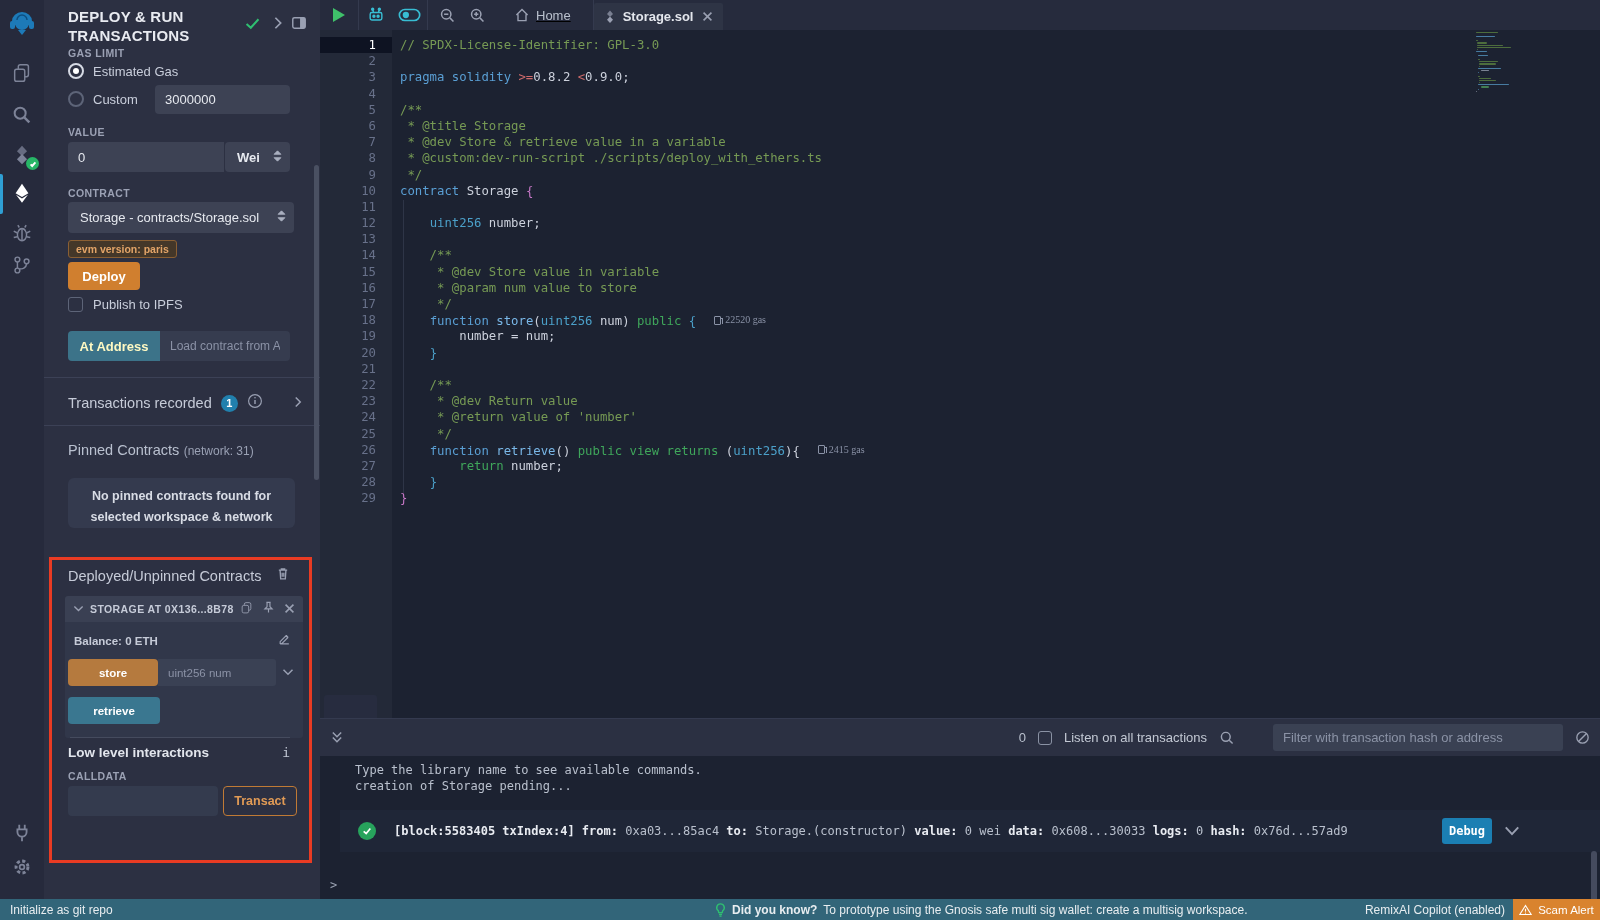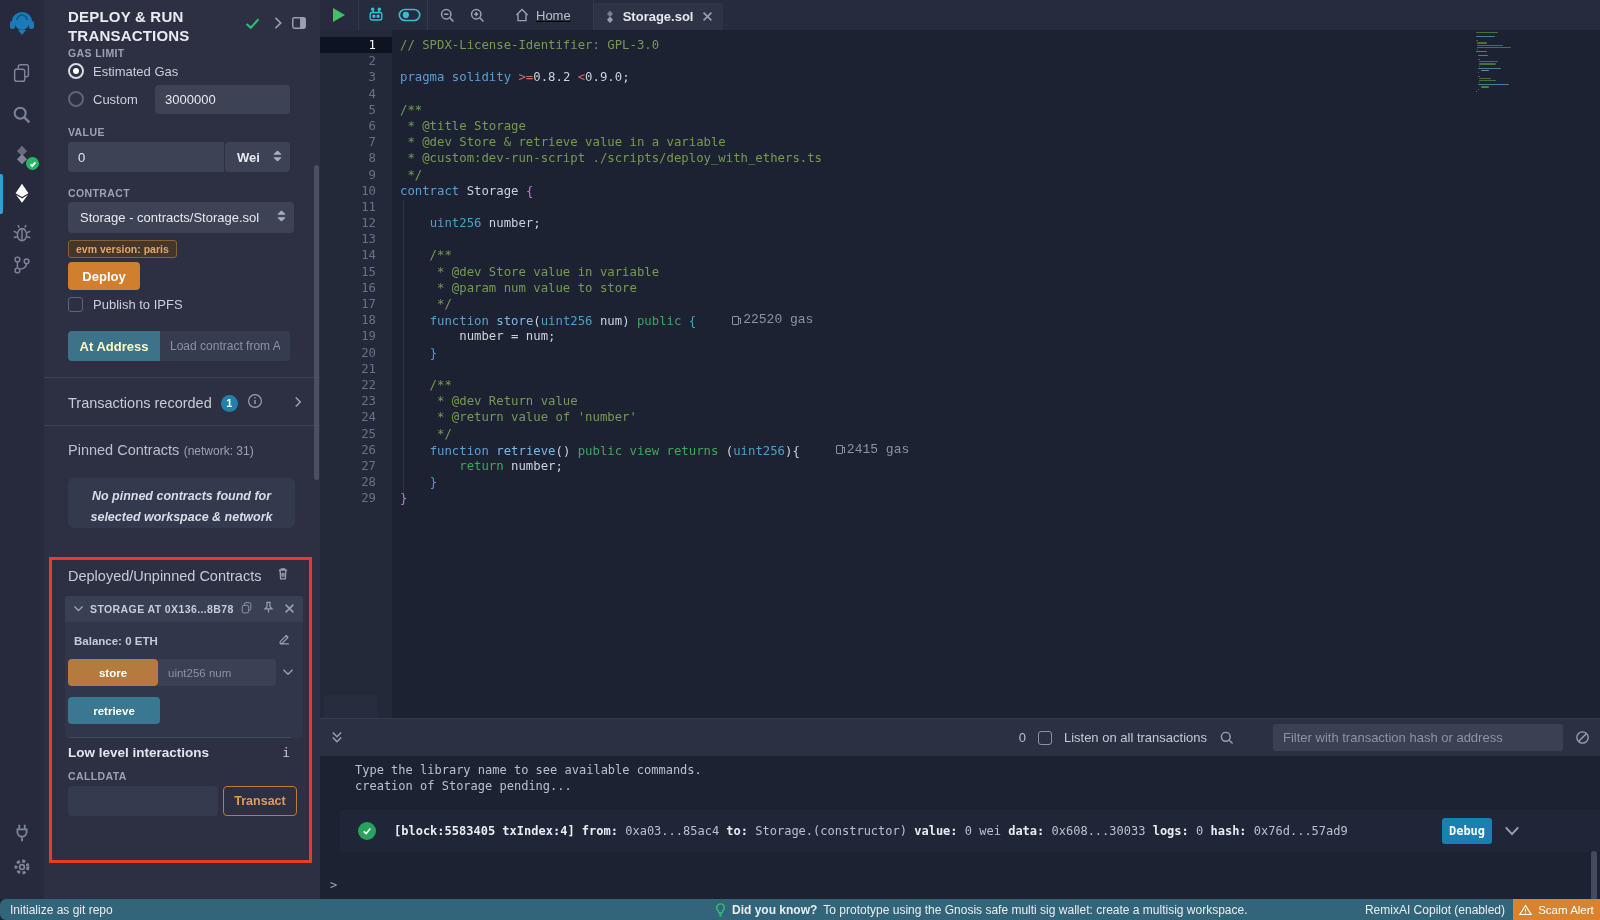--- a/index.html
+++ b/index.html
@@ -32,21 +32,21 @@
   .updown svg { stroke:#aab0c0; fill:#aab0c0; }
   .evm-badge { display:inline-block; font-size:10.5px; font-weight:bold; color:#e2a468; background:#443729; border:1px solid #8a5f33; border-radius:3px; padding:2px 7px; }
   .btn { border:none; border-radius:4px; font-weight:bold; cursor:pointer; font-family:"Liberation Sans",sans-serif; }
   .btn-deploy { background:#d07f2f; color:#fff; font-size:13px; width:72px; height:28px; }
   .btn-ataddr { background:#3c7389; color:#fef9c3; font-size:13px; width:92px; height:30px; border-radius:4px 0 0 4px; }
   .checkbox { width:15px; height:15px; border:1.5px solid #5d6478; border-radius:3px; background:transparent; }
   .divider { position:absolute; left:0; width:276px; height:1px; background:#3c4156; }
   .sec-title { font-size:14.5px; color:#c6cbd8; }
   .count-badge { width:17px; height:17px; background:#2180ad; color:#fff; border-radius:50%; font-size:11px; font-weight:bold; display:inline-flex; align-items:center; justify-content:center; }
   .icon-grey svg { stroke:#9aa0b3; fill:none; stroke-width:1.6; }
-  .empty-box { background:#343a4e; border-radius:6px; text-align:center; font-size:12.5px; font-weight:bold; color:#d8dce5; line-height:1.7; padding-top:8px;font-style:italic; }
+  .empty-box { background:#343a4e; border-radius:6px; text-align:center; font-size:12.5px; font-weight:bold; color:#d8dce5; line-height:1.7; padding-top:8px; }
   .card-header { background:#3a4053; border-radius:3px 3px 0 0; display:flex; align-items:center; padding:0 8px; }
   .card-title { font-size:10.5px; font-weight:bold; color:#c6cbd8; letter-spacing:.4px; flex:1; margin-left:6px; white-space:nowrap; }
   .card-body { background:#31374a; border-radius:0 0 3px 3px; }
   .btn-store { background:#b57a3e; color:#fff; font-size:11.5px; width:90px; height:27px; }
   .btn-retrieve { background:#3a7790; color:#fff; font-size:11.5px; width:92px; height:27px; }
   .btn-transact { background:transparent; border:1px solid #c07a35; color:#e09a55; font-size:12.5px; width:74px; height:30px; }
   .panel-scrollthumb { position:absolute; left:270px; top:165px; width:5px; height:315px; background:#4a5062; border-radius:3px; }
 
   
   .main { position:absolute; left:320px; top:0; width:1280px; height:899px; background:#1c2231; }
@@ -59,21 +59,21 @@
   .home-label { color:#b9c0cd; font-size:13px; margin-left:6px; cursor:pointer; }
 
   .editor { position:absolute; left:0; top:30px; width:1280px; height:688px; background:#1c2231; font-family:"DejaVu Sans Mono", monospace; }
   .gutter-bg { position:absolute; left:0; top:0; width:72px; height:688px; background:#232938; }
   .code-line { position:relative; height:16.2px; line-height:16.2px; font-size:12.3px; white-space:pre; display:flex; }
   .ln { display:inline-block; width:72px; padding-right:16px; text-align:right; color:#68718a; flex:0 0 72px; }
   .ln.active { background:#0e1322; color:#ffffff; }
   .code-text { padding-left:8px; }
   .seg-c{color:#769a54} .seg-k{color:#5a9fd4} .seg-f{color:#7ab8e8} .seg-t{color:#4ba0c9}
   .seg-g{color:#3fa65b} .seg-p{color:#ccd1dc} .seg-r{color:#cd6a6a} .seg-m{color:#c878c8}
-  .gas-hint { color:#8a92a6; font-size:13px; margin-left:36px; display:inline-flex; align-items:center; gap:4px; font-family:Liberation Mono, monospace; }
+  .gas-hint { color:#8a92a6; font-size:10px; margin-left:18px; display:inline-flex; align-items:center; gap:4px; font-family:Liberation Serif, serif; }
   .gas-pump { display:inline-block; width:7px; height:9px; border:1.2px solid #8a92a6; border-radius:1px; position:relative; }
   .gas-pump:after { content:""; position:absolute; right:-3px; top:1px; width:2px; height:5px; border-right:1.2px solid #8a92a6; border-top:1.2px solid #8a92a6; }
   .indent-guide { position:absolute; left:83px; top:170px; width:1px; height:293px; background:#2e3547; }
   .minimap { position:absolute; left:1156px; top:2px; width:61px; }
   .minimap div { height:1.1px; margin-bottom:1px; border-radius:1px; }
   .editor-widget { position:absolute; left:4px; top:665px; width:53px; height:23px; background:#272c3f; border-radius:3px 3px 0 0; }
 
   
   .terminal { position:absolute; left:0; top:718px; width:1280px; height:181px; background:#1c2231; border-top:1px solid #343a4f; }
   .term-header { position:absolute; left:0; top:0; width:1280px; height:37px; background:#2b3042; display:flex; align-items:center; padding:0 10px; }
@@ -86,21 +86,21 @@
   .term-line { padding-left:35px; line-height:15.5px; white-space:pre; }
   .tx-row { display:flex; align-items:center; margin:16px 0 0 20px; padding:8px 80px 8px 18px; background:#1f2637; }
   .tx-check { width:18px; height:18px; border-radius:50%; background:#27a35c; display:flex; align-items:center; justify-content:center; margin-right:18px; flex:0 0 18px; }
   .tx-text { flex:1; white-space:nowrap; overflow:hidden; font-size:12px; }
   .tx-text .b { color:#e8ebf1; font-weight:bold; }
   .btn-debug { background:#1b7fb3; color:#fff; font-size:12px; font-weight:bold; width:50px; height:26px; border:none; border-radius:3px; cursor:pointer; margin-right:12px; font-family:"DejaVu Sans Mono",monospace; }
   .term-prompt { position:absolute; left:10px; bottom:8px; color:#9aa2b2; font-size:12px; }
   .term-scrollthumb { position:absolute; right:3px; top:95px; width:6px; height:55px; background:#454b5e; border-radius:3px; }
 
   
-  .statusbar { position:absolute; left:0; bottom:0; width:1600px; height:21px; background:#326579; z-index:10; display:flex; align-items:center; font-size:12px; color:#e8edf0;border-radius:6px; }
+  .statusbar { position:absolute; left:0; bottom:0; width:1600px; height:21px; background:#326579; z-index:10; display:flex; align-items:center; font-size:12px; color:#e8edf0; }
   .sb-left { margin-left:10px; }
   .sb-tip { position:absolute; left:715px; display:flex; align-items:center; gap:6px; }
   .sb-tip b { font-weight:bold; }
   .sb-right { position:absolute; right:95px; }
   .scam { position:absolute; right:0; top:0; width:87px; height:21px; background:#d9832e; display:flex; align-items:center; justify-content:center; gap:6px; font-size:11.5px; color:#fff; cursor:pointer; }
 
   
   .annotation { position:absolute; left:49px; top:557px; width:263px; height:306px; border:3px solid #ea3b23; z-index:20; pointer-events:none; }
 
   .flexrow { display:flex; align-items:center; }

